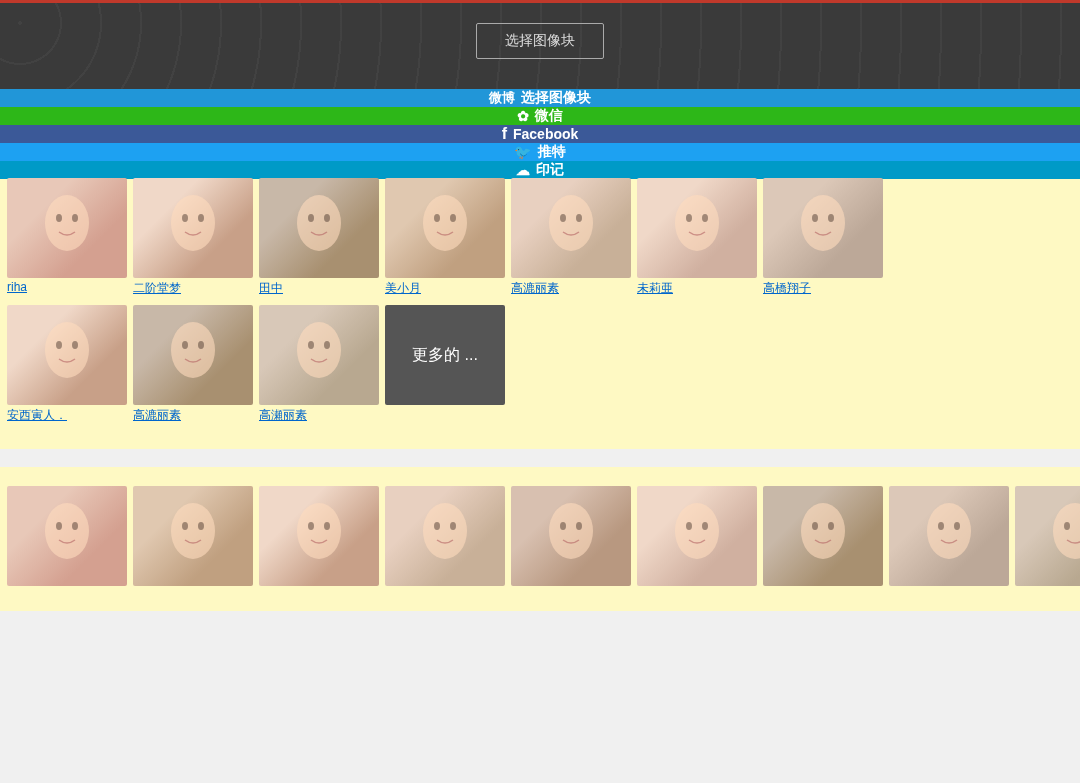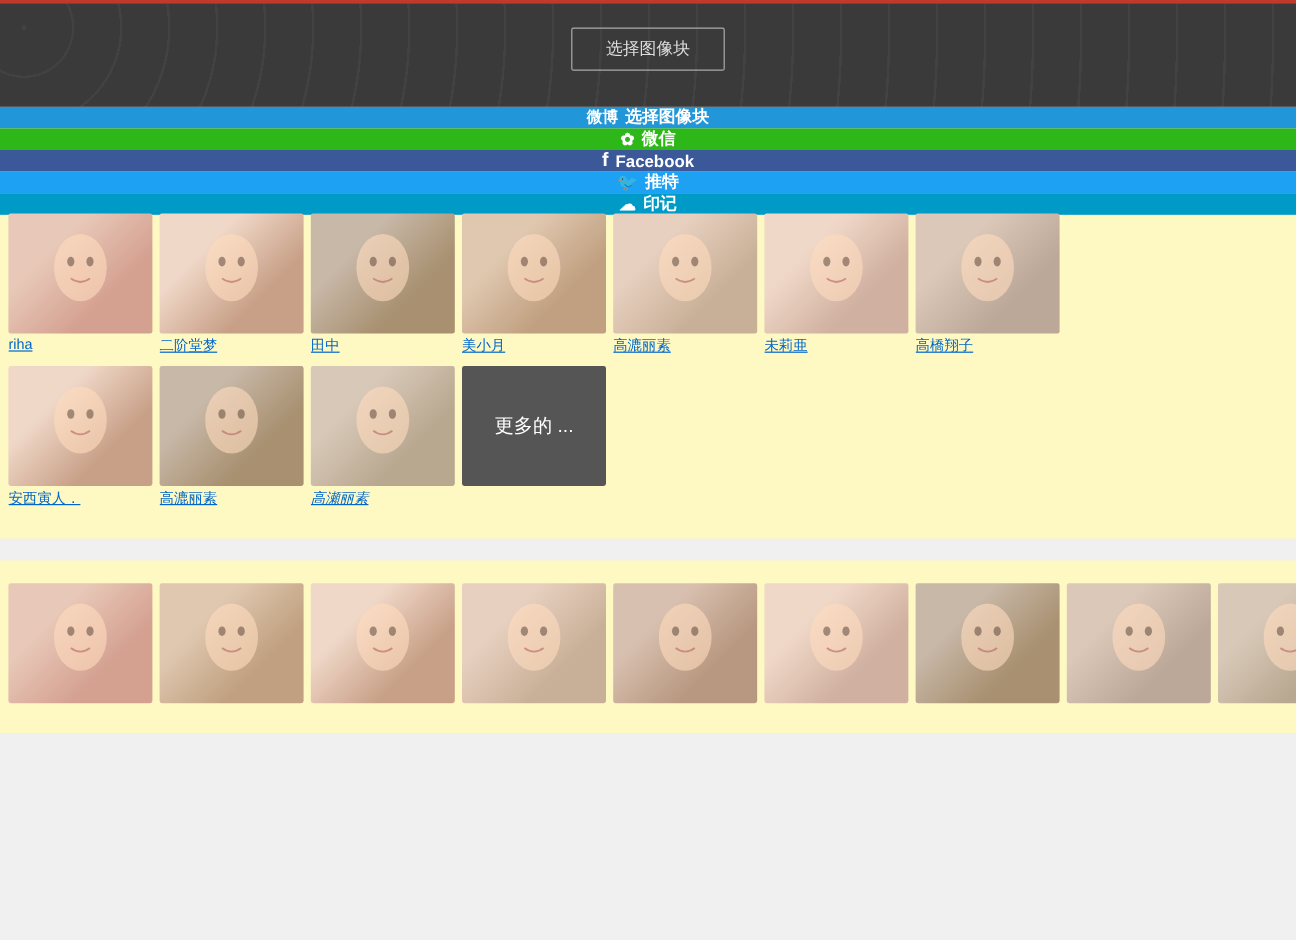--- a/index.html
+++ b/index.html
@@ -208,21 +208,21 @@
           <div class="face4" style="width: 120px; height: 100px; border-radius: 2px; display: flex; align-items: center; justify-content: center; font-size: 11px; color: rgb(136, 136, 136); overflow: hidden;">
             <svg width="60" height="80" viewBox="0 0 60 80">
           <ellipse cx="30" cy="35" rx="22" ry="28" fill="rgba(255,220,190,0.6)"></ellipse>
           <ellipse cx="22" cy="30" rx="3" ry="4" fill="rgba(80,60,50,0.5)"></ellipse>
           <ellipse cx="38" cy="30" rx="3" ry="4" fill="rgba(80,60,50,0.5)"></ellipse>
           <path d="M22 44 Q30 50 38 44" stroke="rgba(180,100,100,0.6)" stroke-width="1.5" fill="none"></path>
         </svg>
           </div>
           <span style="color: rgb(0, 102, 204); font-size: 12px; margin-top: 2px; display: block; text-decoration: underline; cursor: pointer; max-width: 120px; overflow: hidden; text-overflow: ellipsis; white-space: nowrap;">高漉丽素</span>
         </div>
-        <div style="margin: 3px; cursor: pointer; font-style: italic;">
+        <div style="margin: 3px; cursor: pointer;">
           <div class="face6" style="width: 120px; height: 100px; border-radius: 2px; display: flex; align-items: center; justify-content: center; font-size: 11px; color: rgb(136, 136, 136); overflow: hidden;">
             <svg width="60" height="80" viewBox="0 0 60 80">
           <ellipse cx="30" cy="35" rx="22" ry="28" fill="rgba(255,220,190,0.6)"></ellipse>
           <ellipse cx="22" cy="30" rx="3" ry="4" fill="rgba(80,60,50,0.5)"></ellipse>
           <ellipse cx="38" cy="30" rx="3" ry="4" fill="rgba(80,60,50,0.5)"></ellipse>
           <path d="M22 44 Q30 50 38 44" stroke="rgba(180,100,100,0.6)" stroke-width="1.5" fill="none"></path>
         </svg>
           </div>
           <span style="color: rgb(0, 102, 204); font-size: 12px; margin-top: 2px; display: block; text-decoration: underline; cursor: pointer; max-width: 120px; overflow: hidden; text-overflow: ellipsis; white-space: nowrap;">高瀬丽素</span>
         </div>

